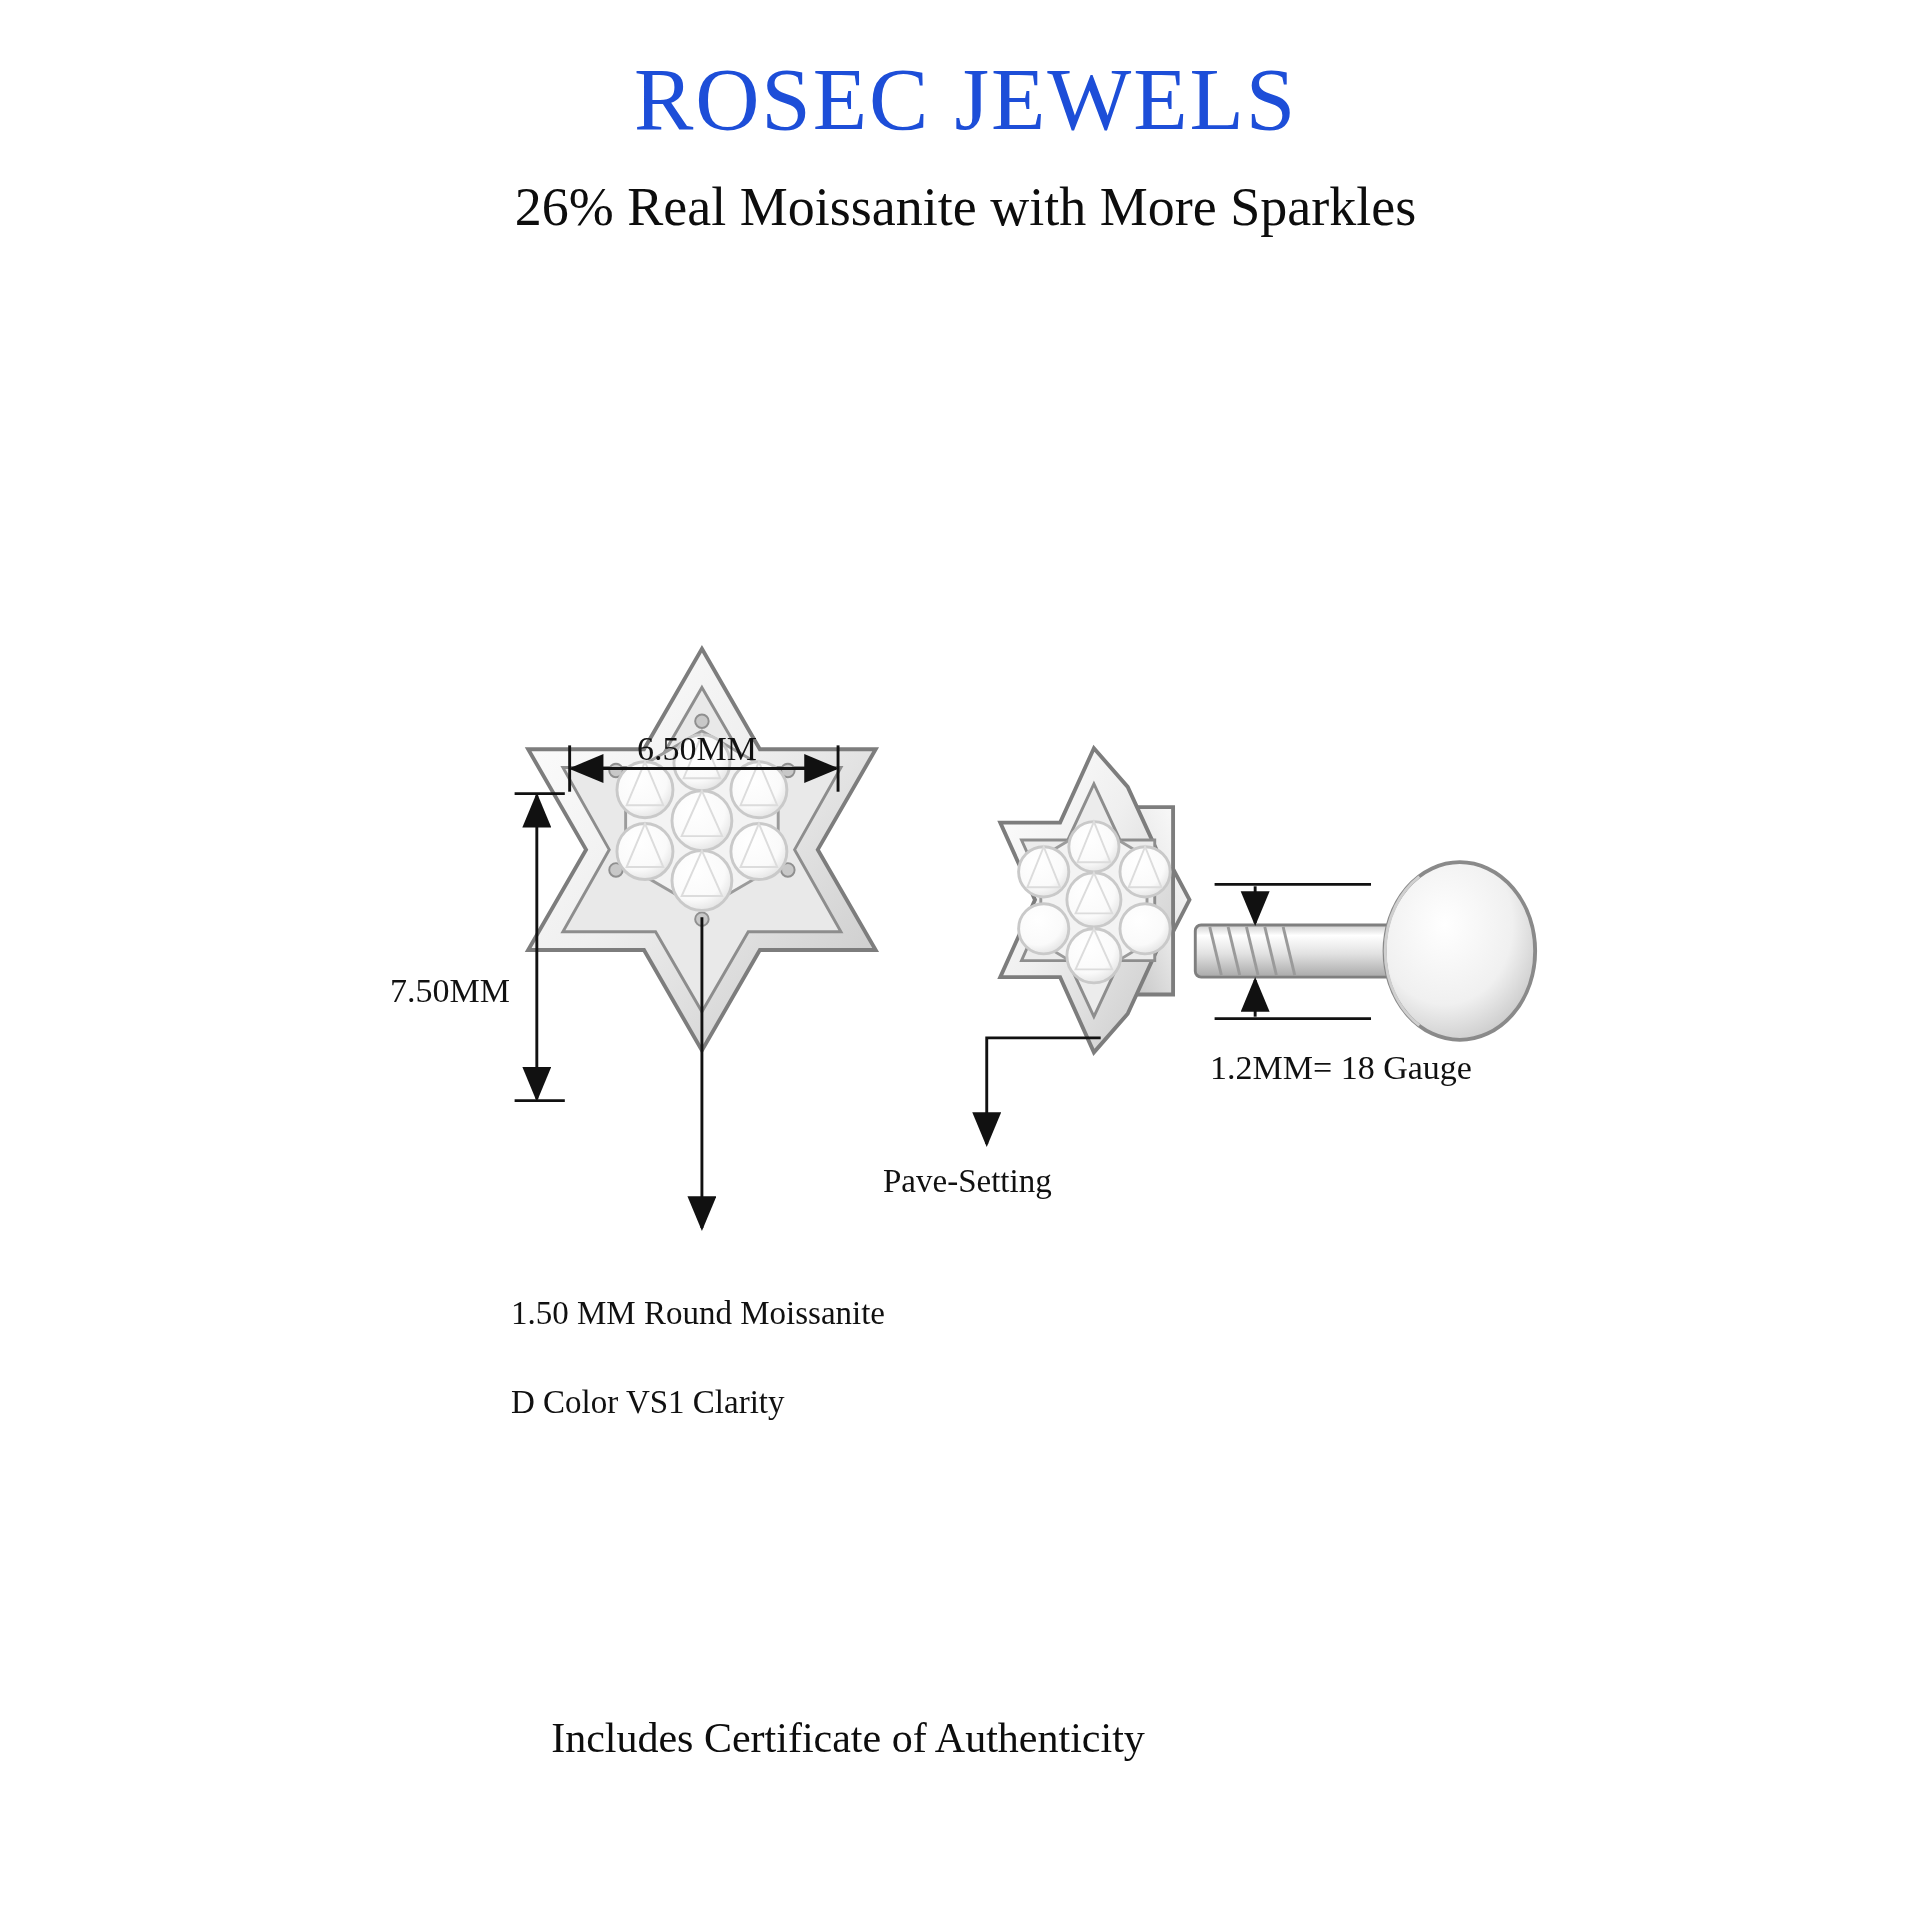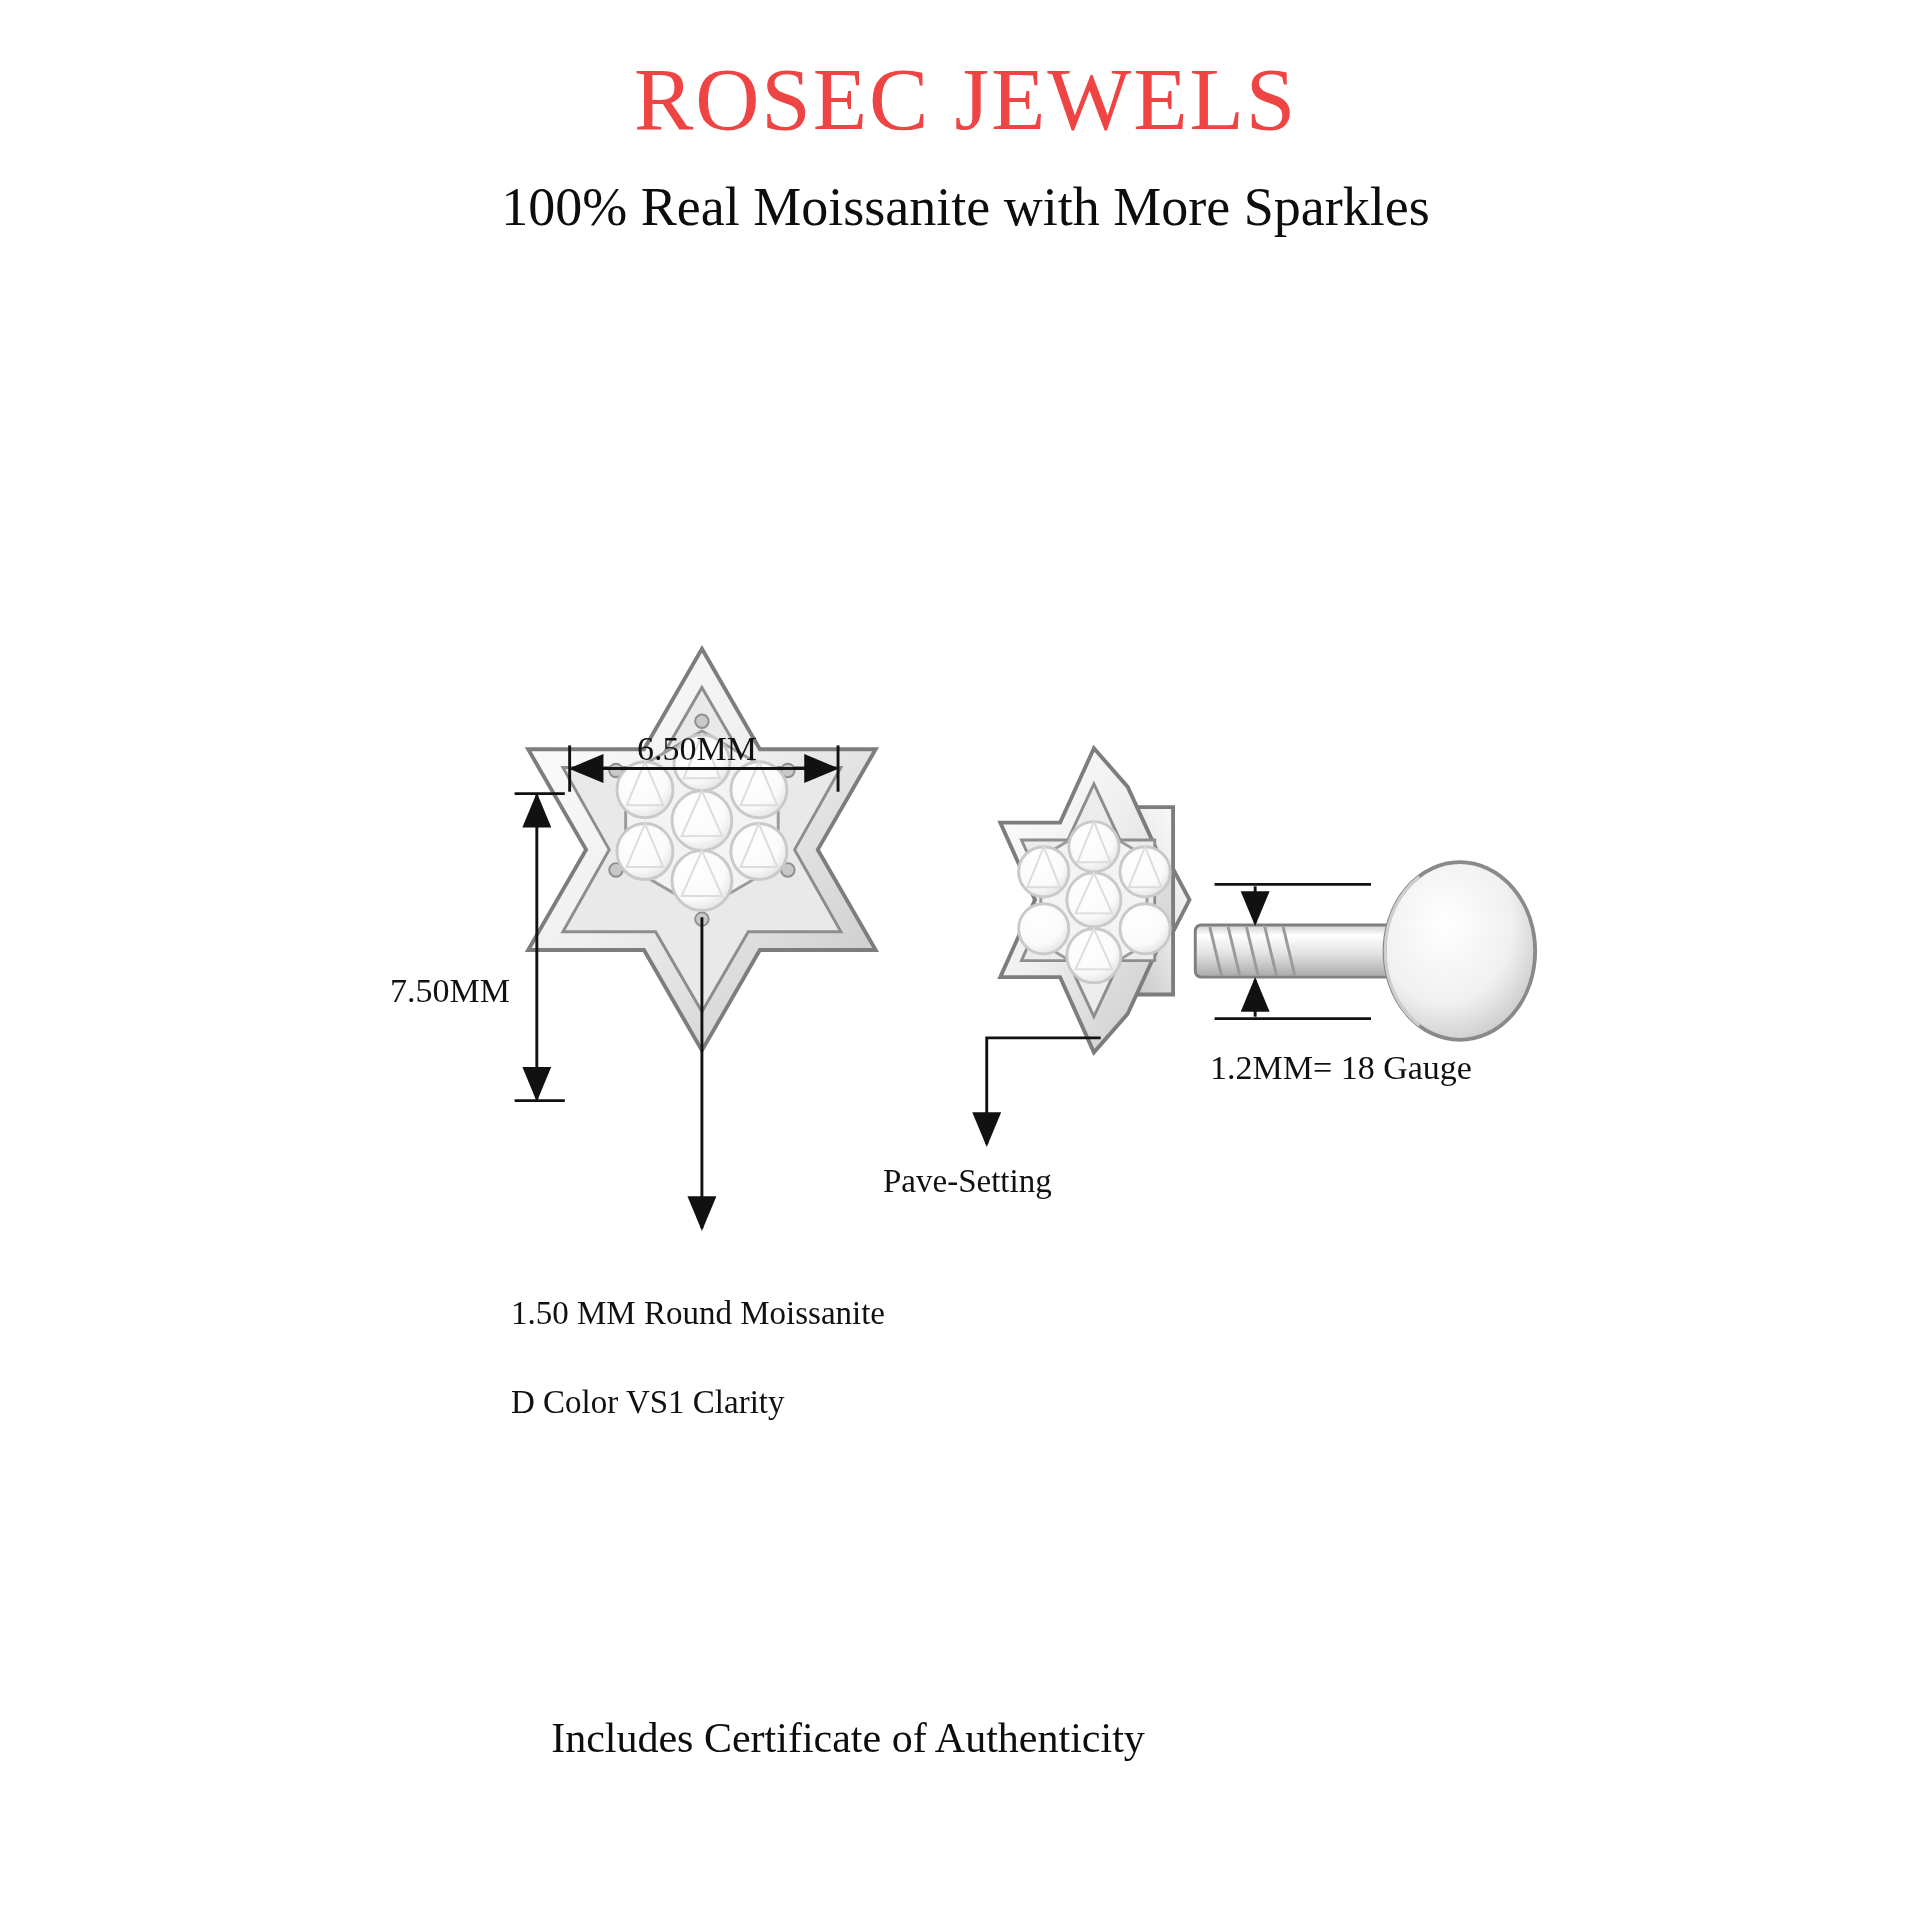--- a/index.html
+++ b/index.html
@@ -25,21 +25,21 @@
   
   .brand-title {
     position: absolute;
     top: 48px;
     left: 0;
     width: 1931px;
     text-align: center;
     font-family: "Liberation Serif", serif;
     font-size: 89px;
     letter-spacing: 1.9px;
-    color: #ef4444;
+    color: #1d4ed8;
     font-weight: 400;
   }
   .brand-sub {
     position: absolute;
     top: 176px;
     left: 0;
     width: 1931px;
     text-align: center;
     font-family: "Liberation Serif", serif;
     font-size: 54px;
@@ -82,21 +82,21 @@
   .lbl-gauge   { left: 1210px; top: 1045px; }
   .lbl-pave    { left: 883px; top: 1159px; }
   .lbl-stone   { left: 478px; top: 1246px; }
 </style>
 </head>
 <body>
 
 <div class="page">
 
   <div class="brand-title">ROSEC JEWELS</div>
-  <div class="brand-sub">100% Real Moissanite with More Sparkles</div>
+  <div class="brand-sub">26% Real Moissanite with More Sparkles</div>
 
   <svg class="diagram" viewBox="0 0 2000 2000">
     <defs>
       <linearGradient id="metalA" x1="0" y1="0" x2="1" y2="1">
         <stop offset="0%" stop-color="#ffffff"></stop>
         <stop offset="45%" stop-color="#efefef"></stop>
         <stop offset="100%" stop-color="#c6c6c6"></stop>
       </linearGradient>
       <linearGradient id="metalB" x1="0" y1="1" x2="1" y2="0">
         <stop offset="0%" stop-color="#b9b9b9"></stop>

